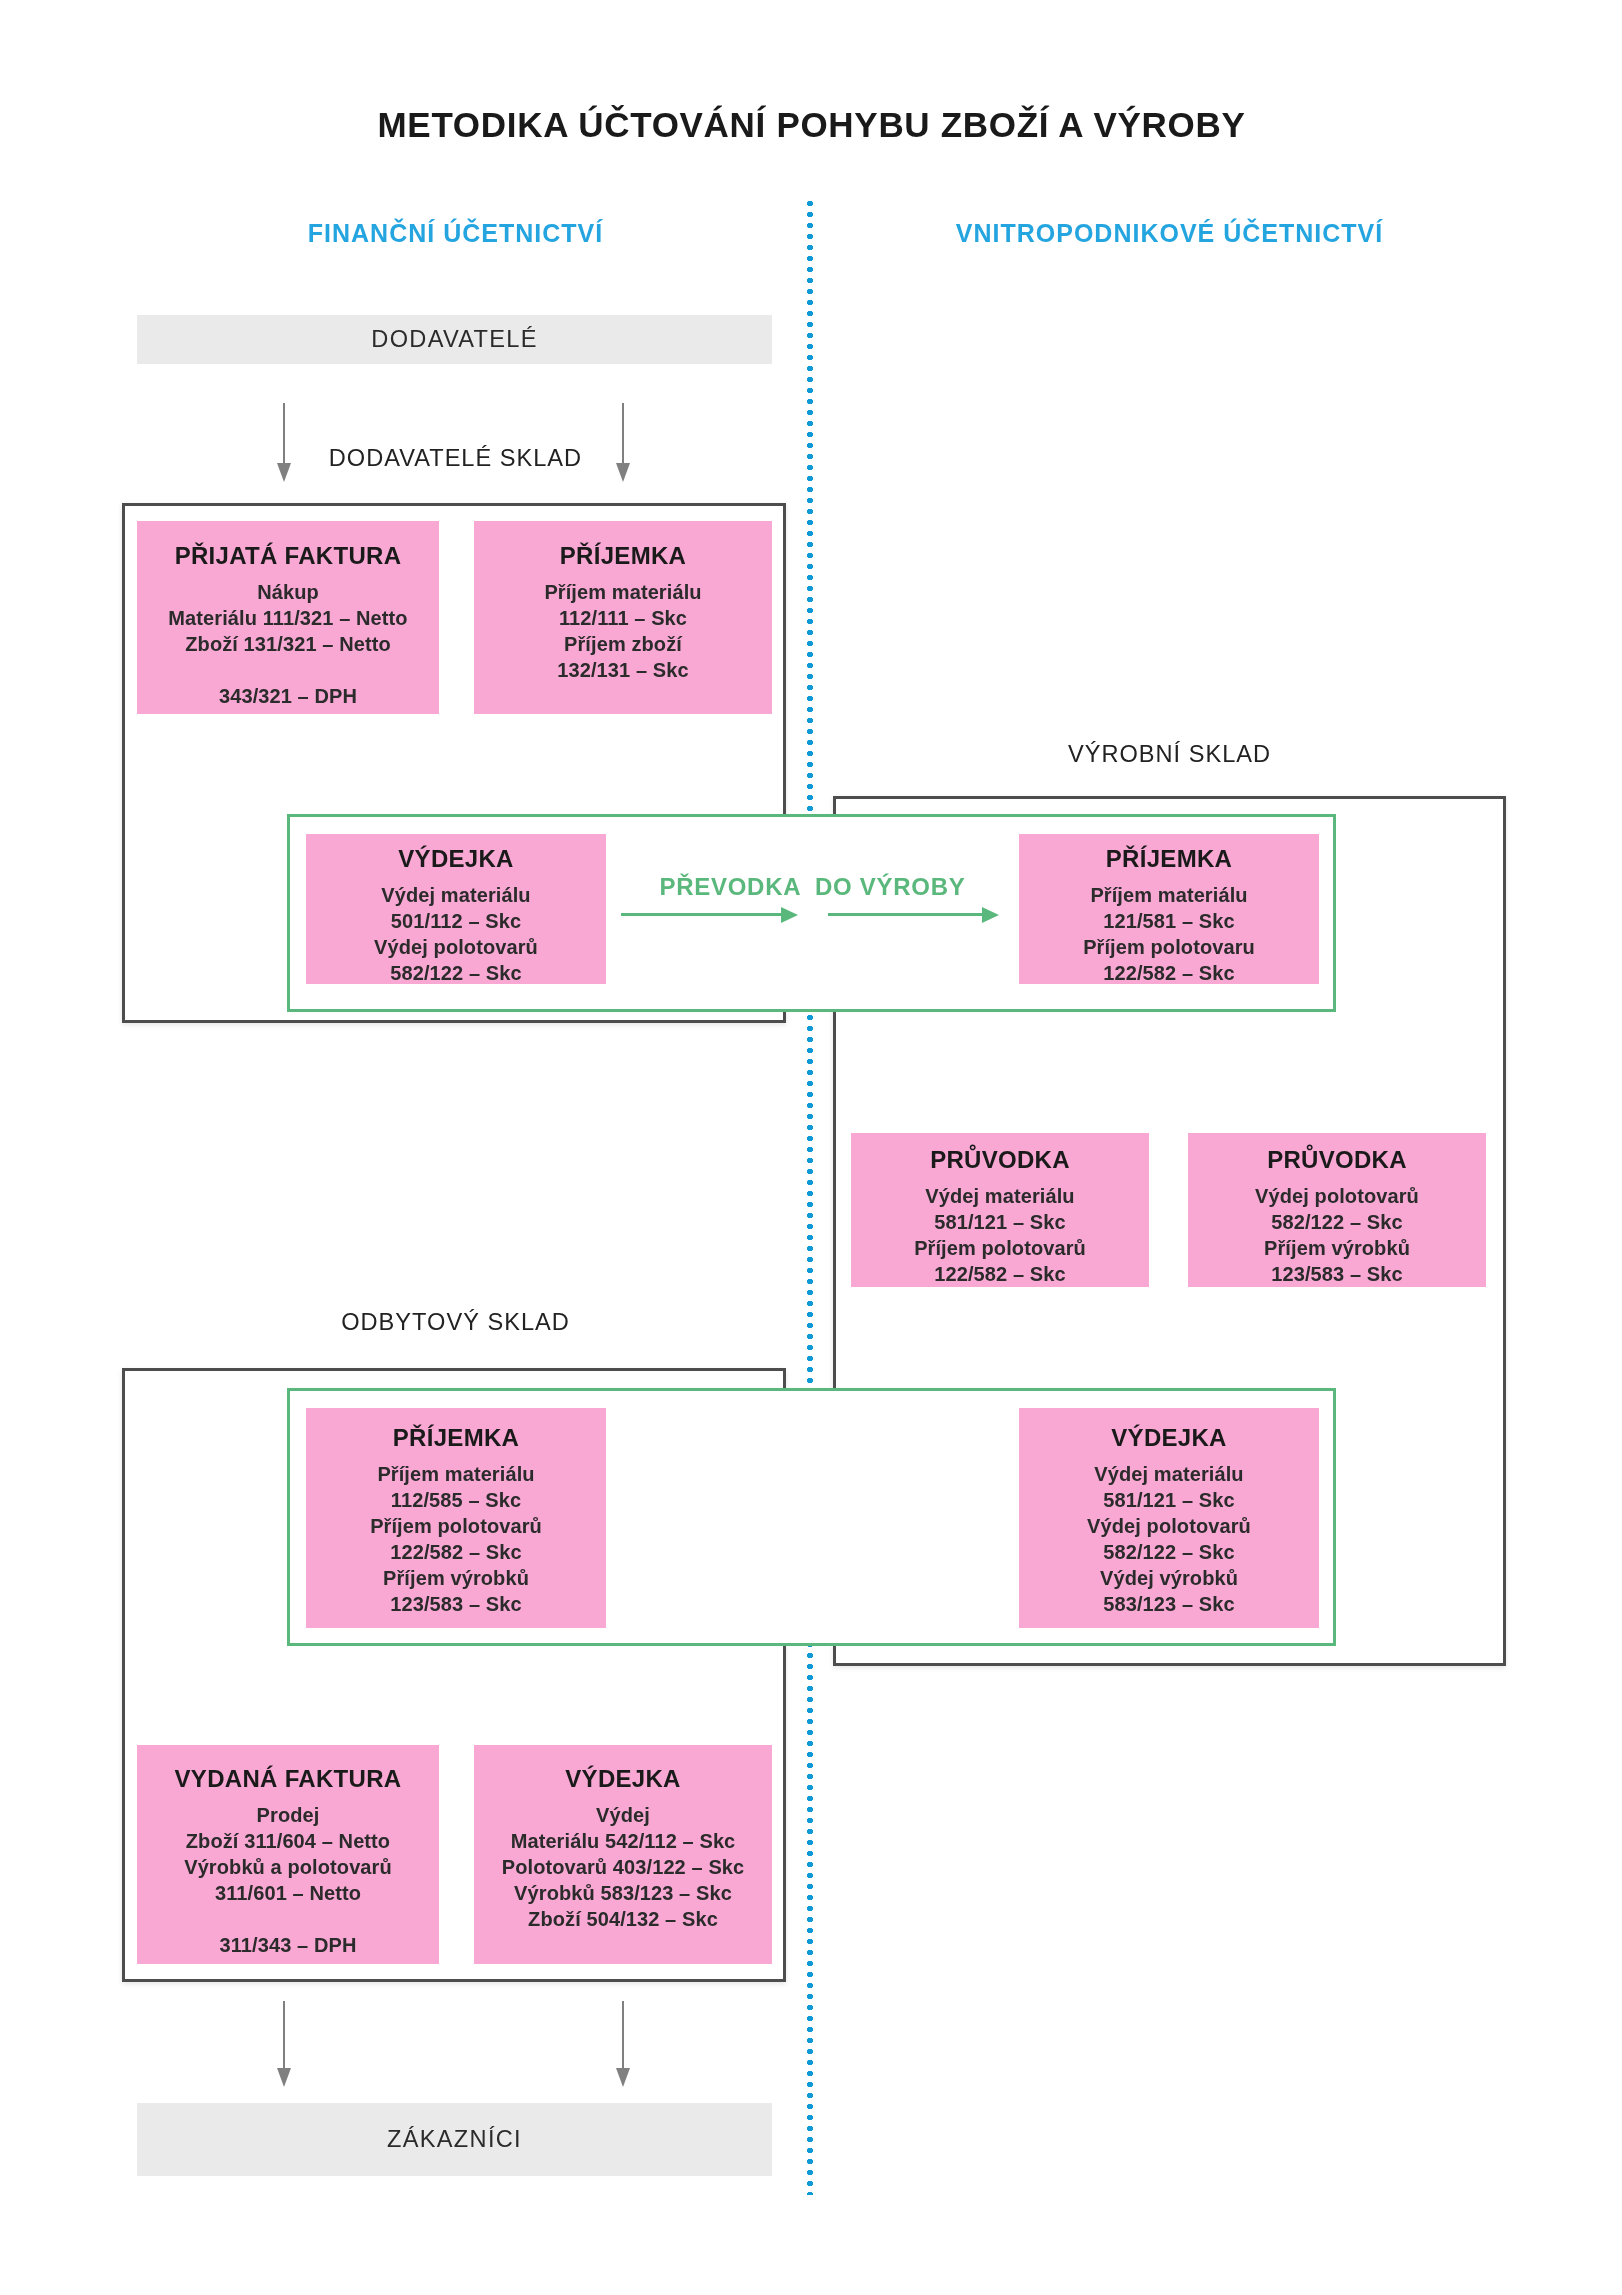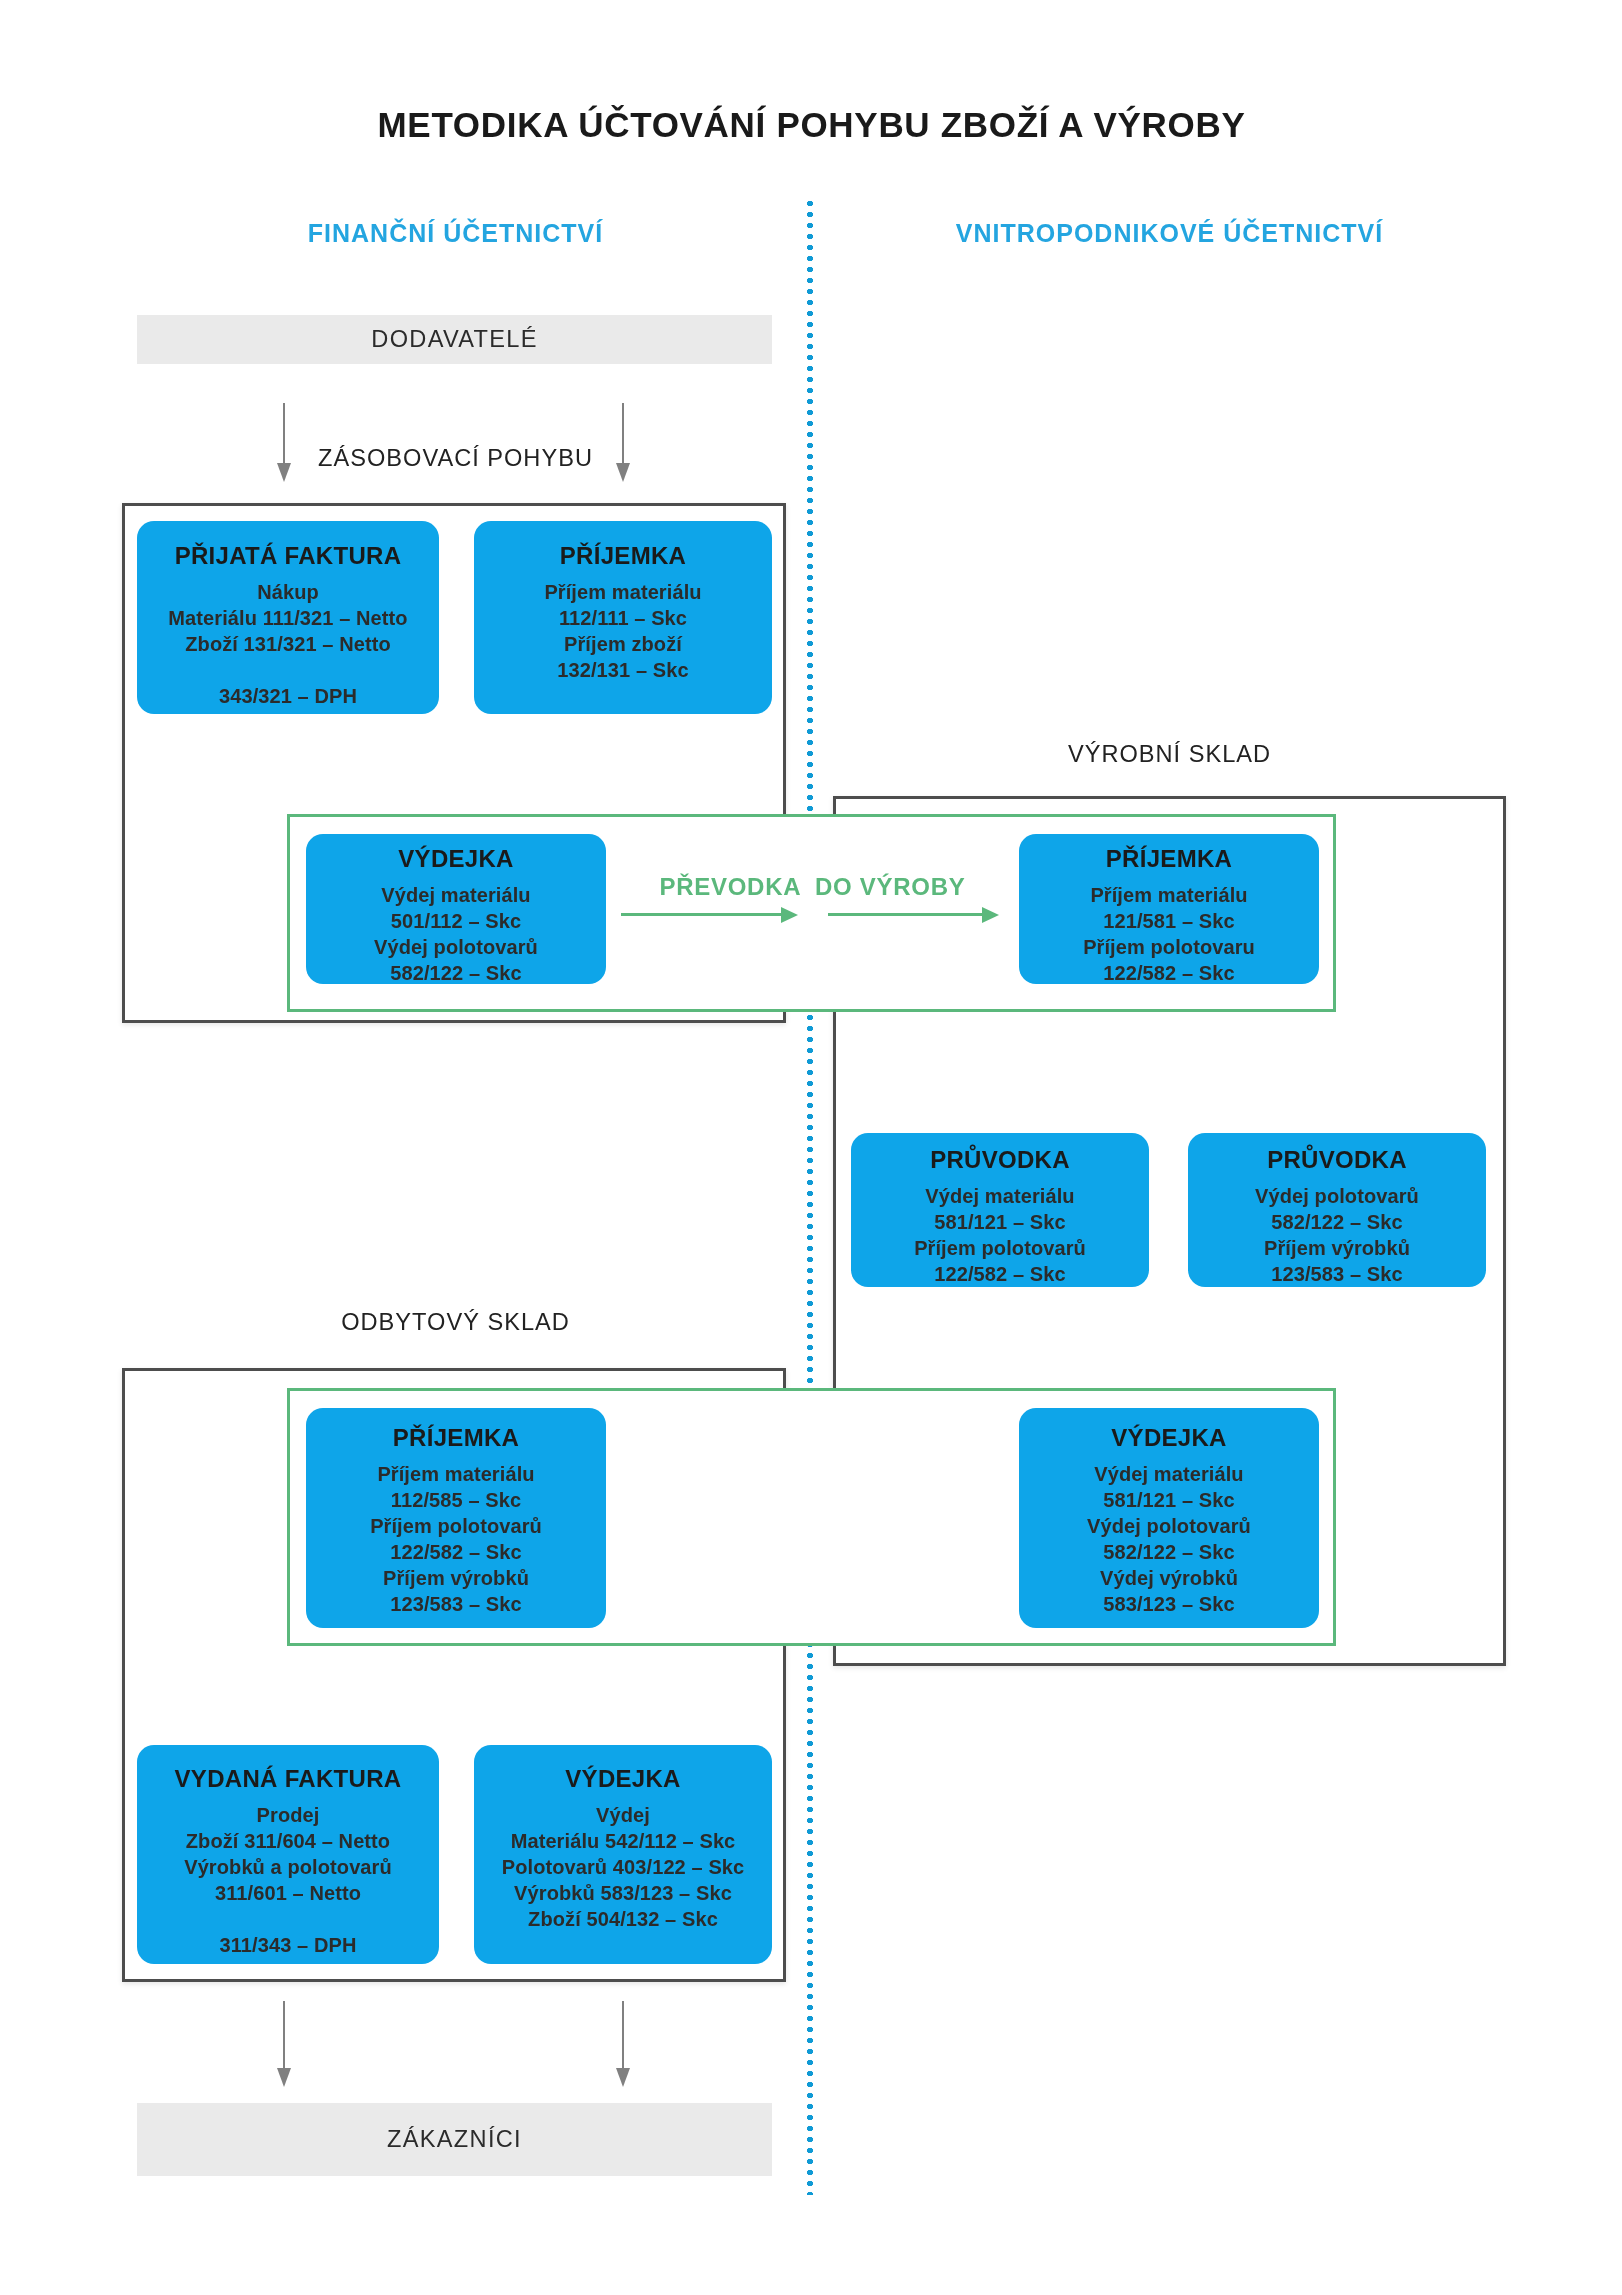--- a/index.html
+++ b/index.html
@@ -41,23 +41,22 @@
   .dark-box{
     border:3.3px solid #4d4d4d;
     background:#ffffff;
     box-shadow:0 2px 5.2px rgba(0,0,0,0.10);
   }
   .green-box{
     border:3.3px solid #5bb87c;
     background:#ffffff;
   }
   .card{
-    background:#0ea5e9;
+    background:#f9a8d4;
     text-align:center;
-    border-radius:17px;
   }
   .card-title{
     font-size:24px;font-weight:700;color:#1a1a1a;letter-spacing:0.3px;
     margin-bottom:9.2px;
   }
   .card-lines .line{
     font-size:20px;font-weight:700;color:#2b2b2b;
     line-height:26px;letter-spacing:0.1px;
     white-space:nowrap;
   }
@@ -107,21 +106,21 @@
 
   <div class="abs varrow" style="left:277px;top:403px;width:14.4px;height:79px;">
     <div class="stem"></div>
       <div class="head"></div>
   </div>
   <div class="abs varrow" style="left:616px;top:403px;width:14.4px;height:79px;">
     <div class="stem"></div>
       <div class="head"></div>
   </div>
 
-  <div class="abs section-label" style="left:194px;top:445px;">ZÁSOBOVACÍ POHYBU</div>
+  <div class="abs section-label" style="left:194px;top:445px;">DODAVATELÉ SKLAD</div>
 
   <div class="abs dark-box" style="left:122px;top:503px;width:664px;height:520px;"></div>
 
   <div class="abs section-label" style="left:908px;top:741px;">VÝROBNÍ SKLAD</div>
 
   <div class="abs dark-box" style="left:833px;top:796px;width:673px;height:870px;"></div>
 
   <div class="abs green-box" style="left:287px;top:814px;width:1049px;height:198px;"></div>
   <div class="abs green-label" style="left:551px;top:873px;">PŘEVODKA  DO VÝROBY</div>
   <div class="abs garrow" style="left:621px;top:906px;width:177px;height:17px;">

